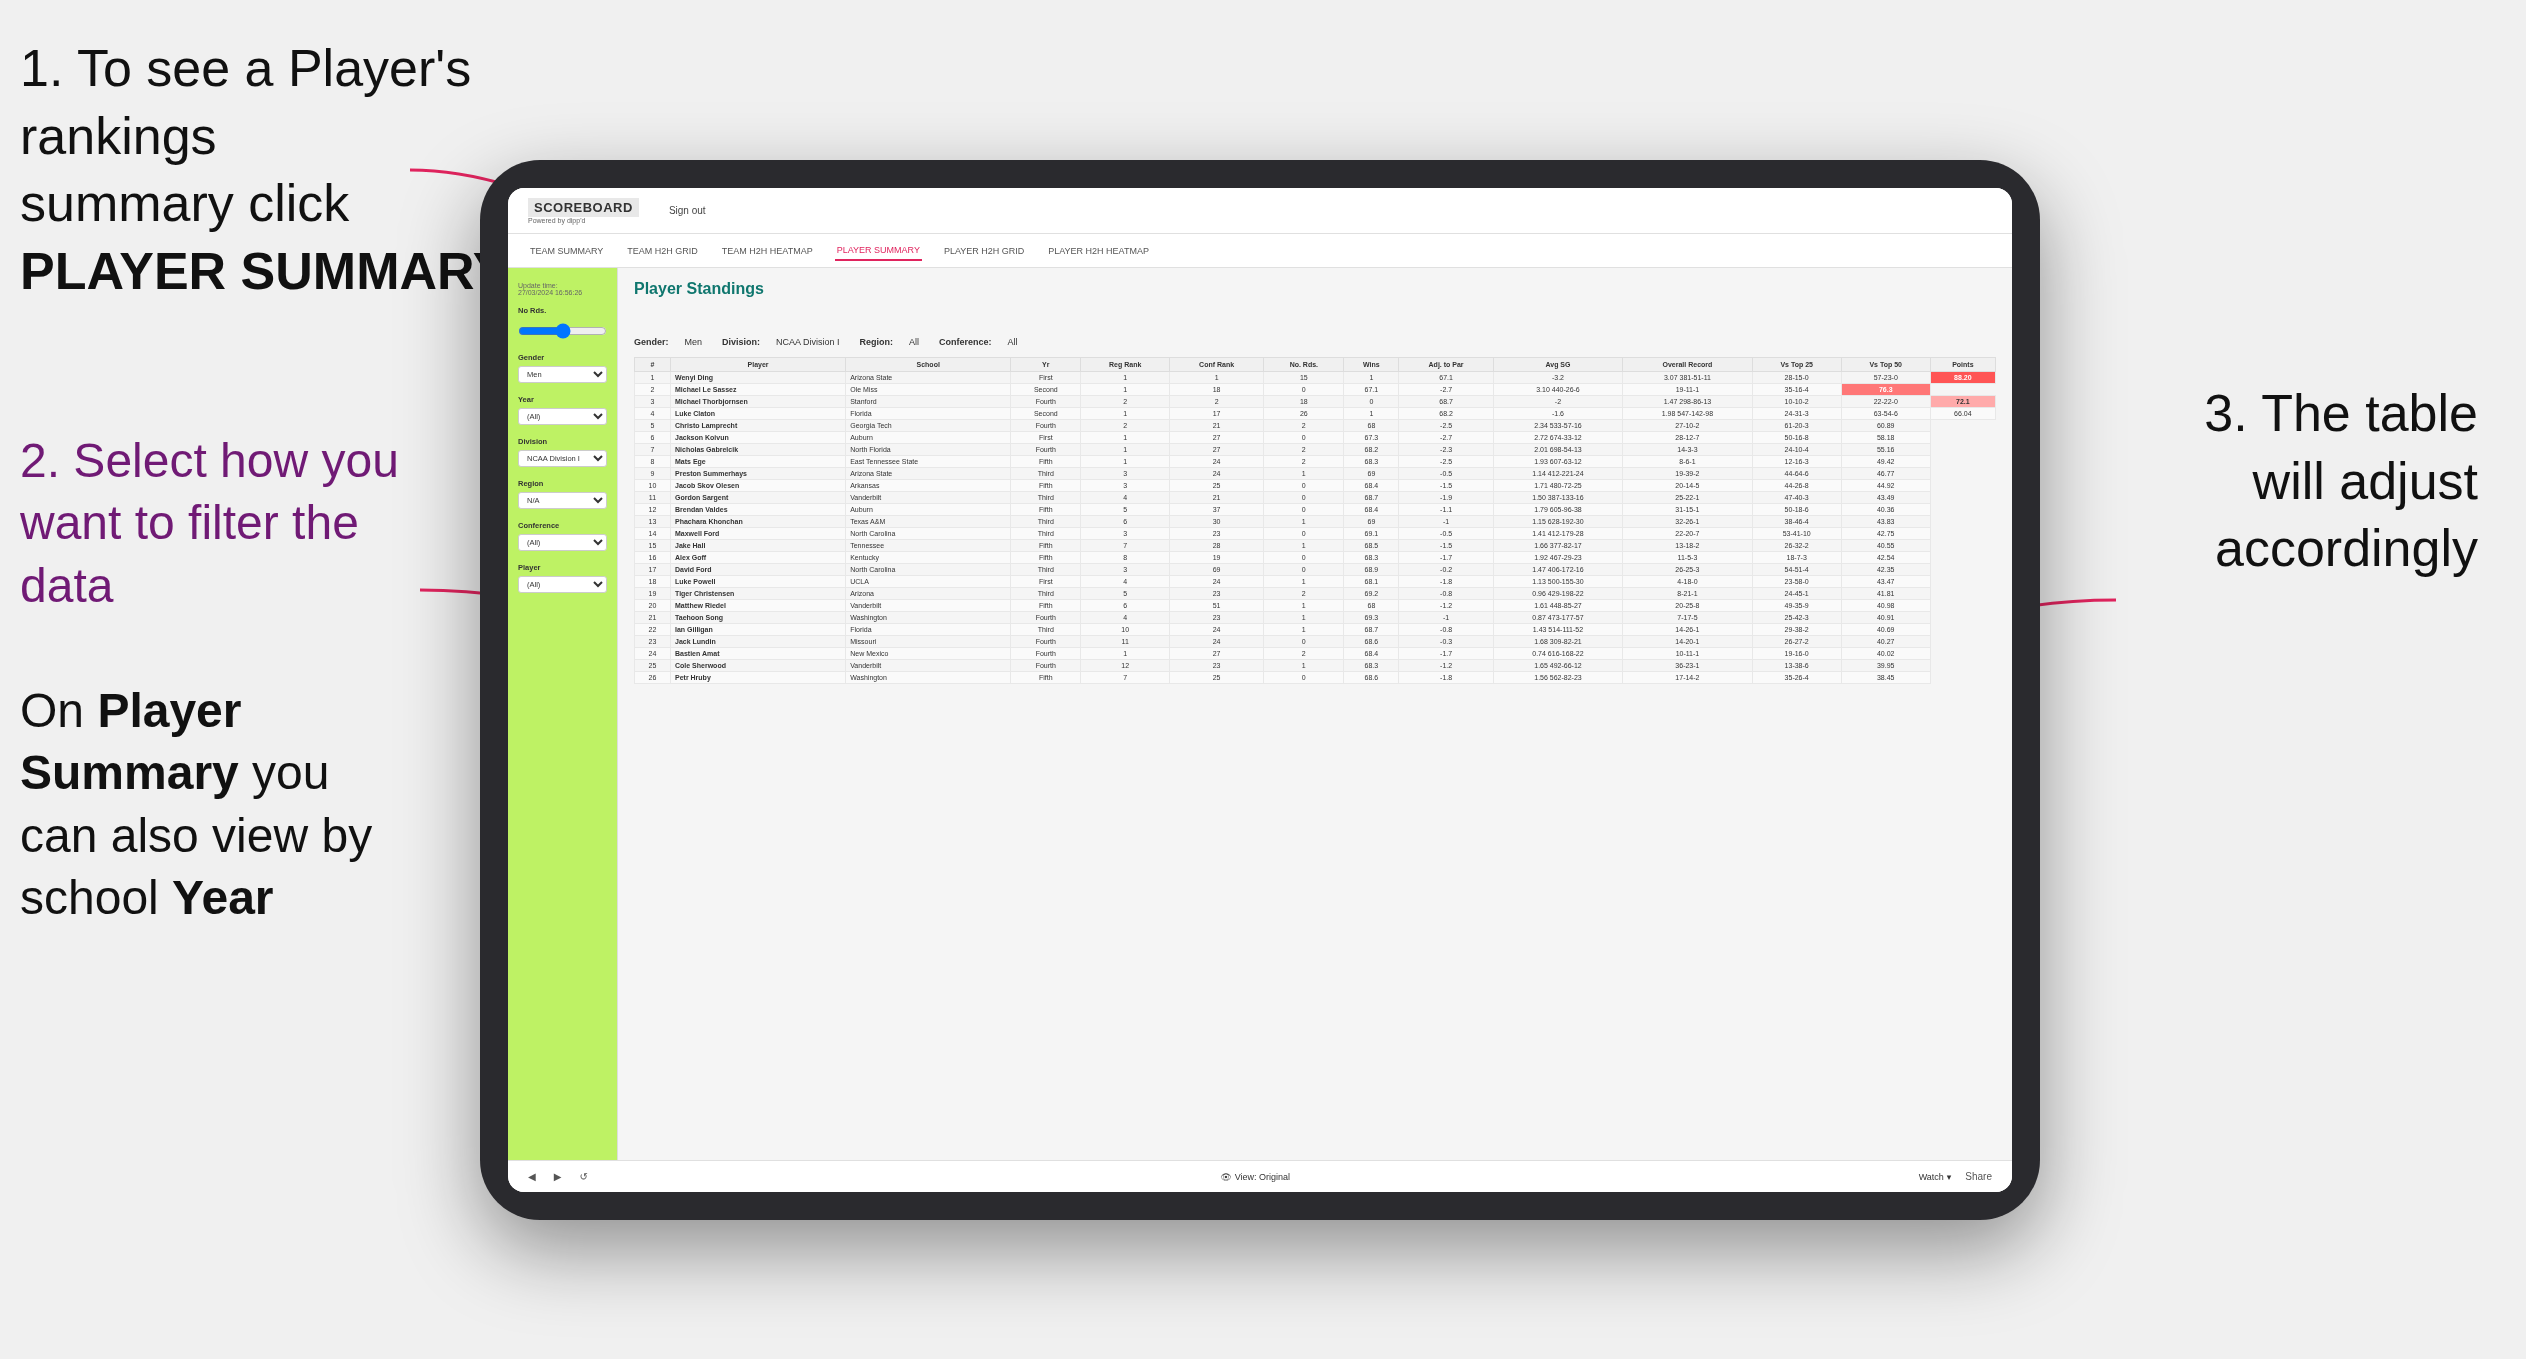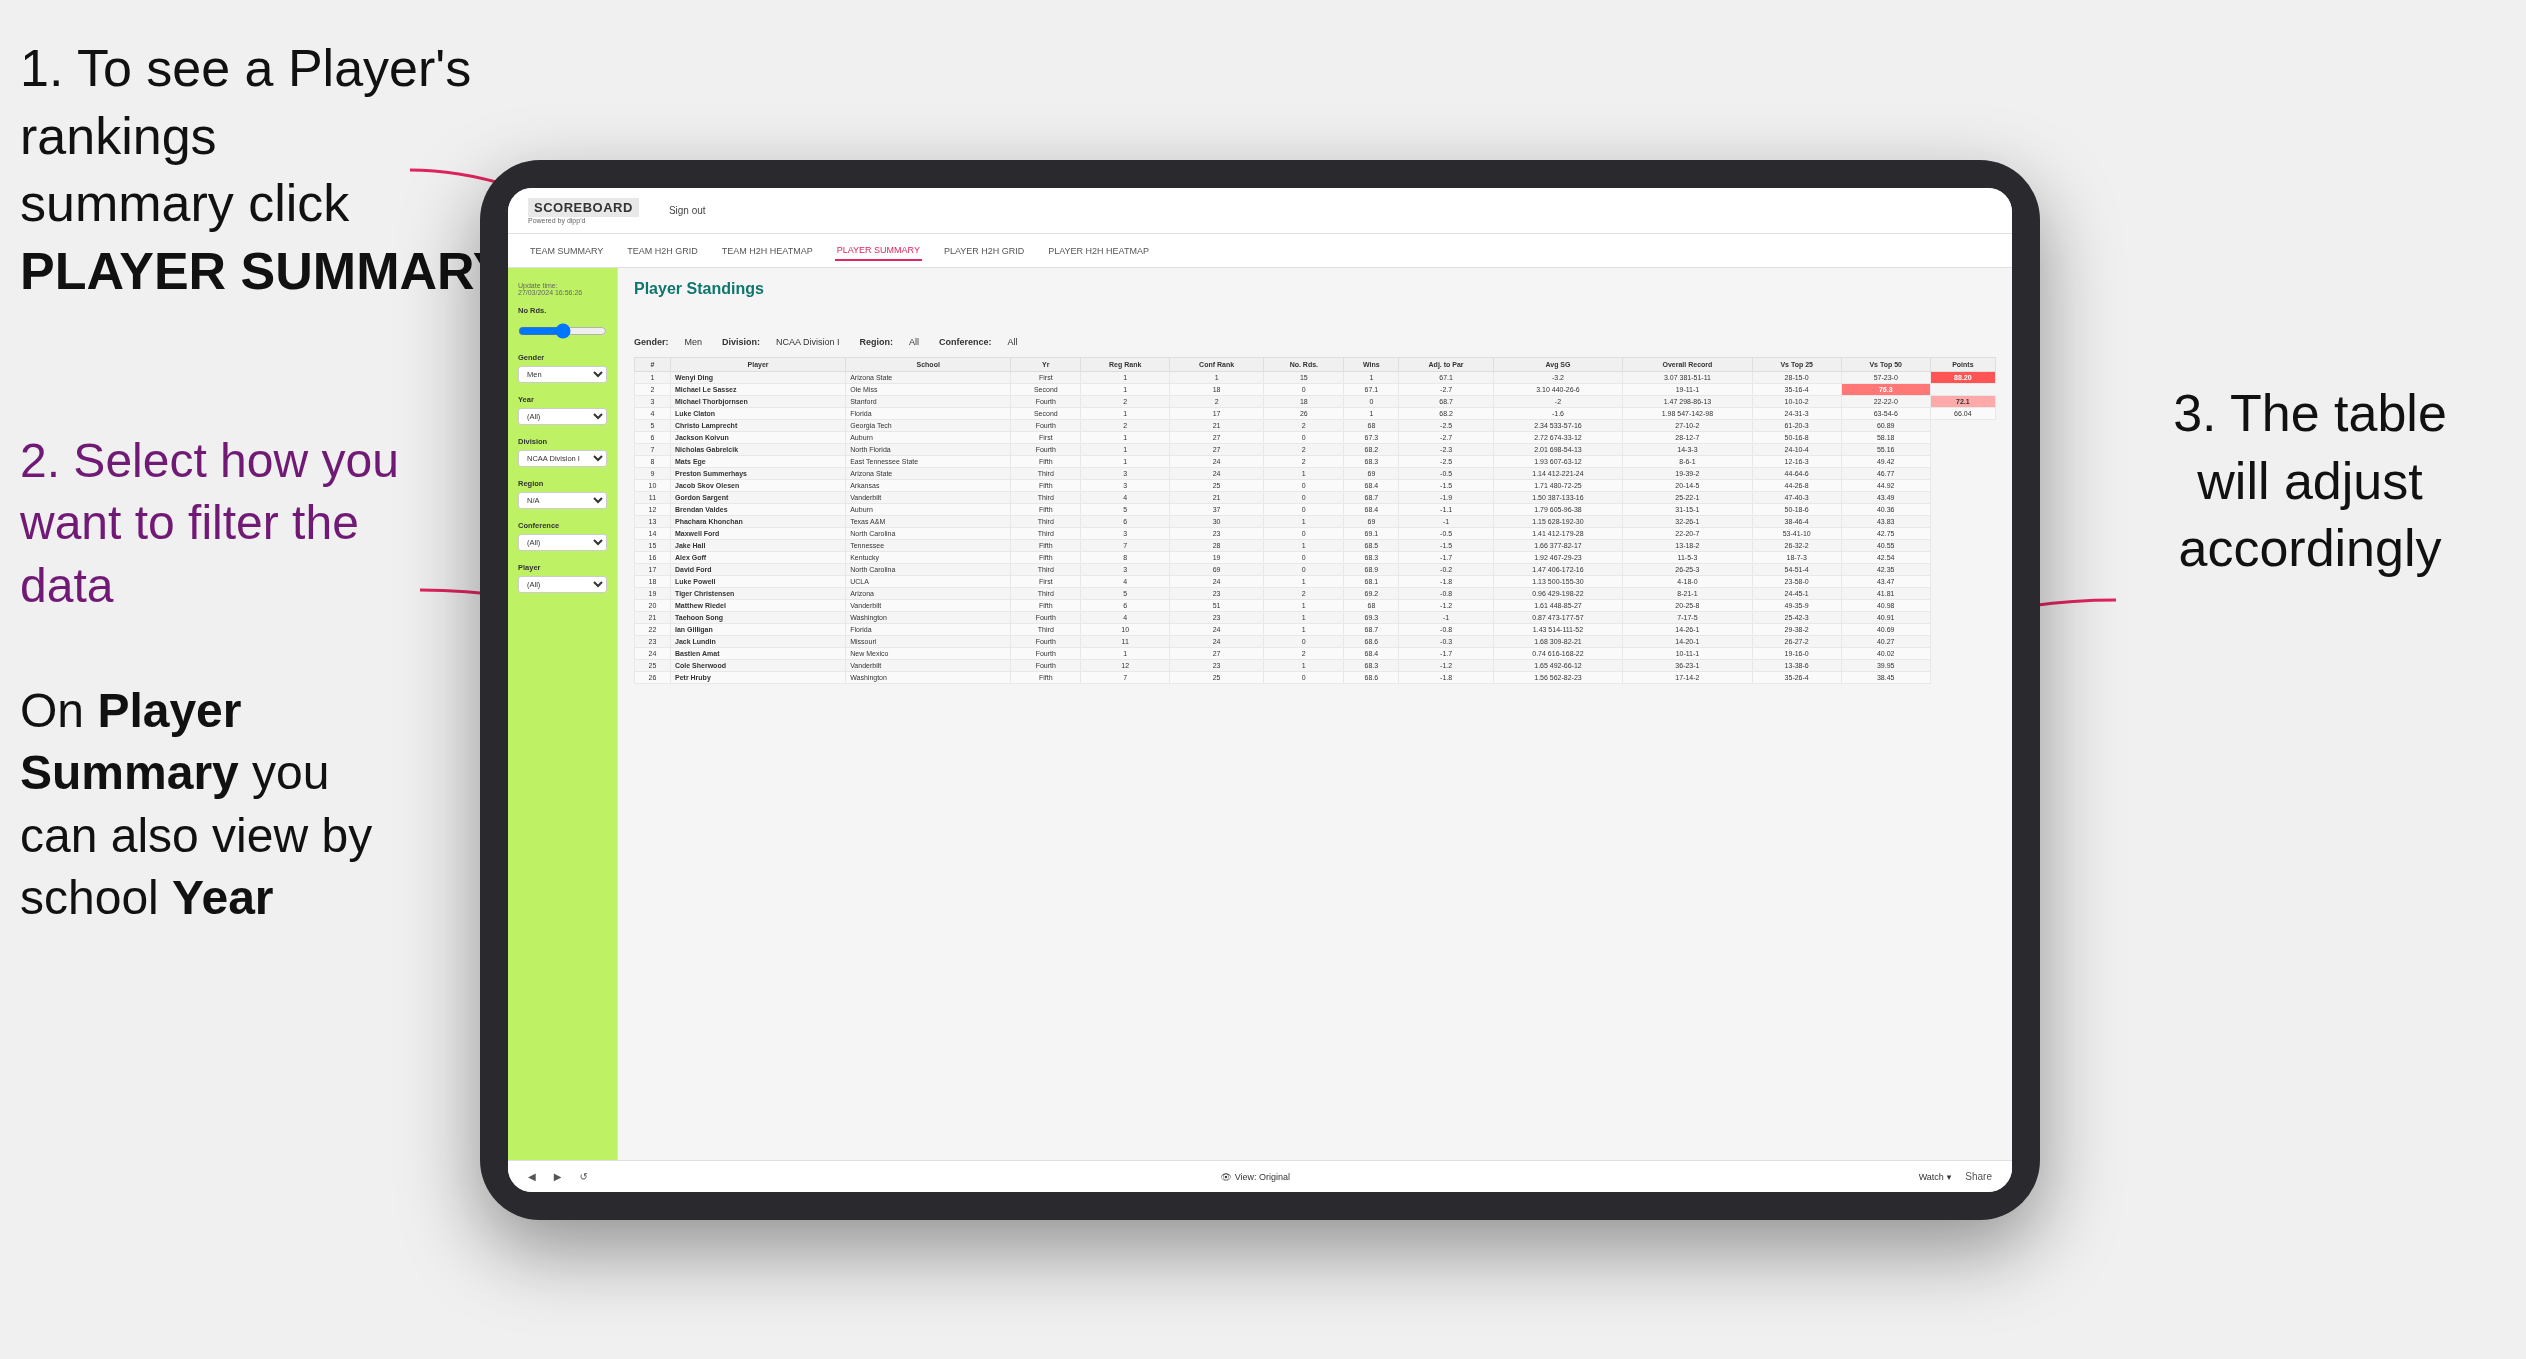--- a/index.html
+++ b/index.html
@@ -42,46 +42,46 @@
       font-size: 48px;
       line-height: 1.3;
       color: #111;
     }
     .instruction-bottom strong { font-weight: 900; }
 
     
     .instruction-3 {
       position: absolute;
       top: 380px;
-      right: 36px;
+      right: 48px;
       width: 360px;
       font-size: 52px;
       line-height: 1.3;
       color: #111;
-      text-align: center;
+      text-align: right;
     }
 
     
     .tablet {
       position: absolute;
       top: 160px;
       left: 480px;
       width: 1560px;
       height: 1060px;
       background: #2a2a2e;
       border-radius: 60px;
       padding: 28px;
       box-shadow: 0 30px 80px rgba(0,0,0,0.4);
     }
 
     .tablet-screen {
       width: 100%;
       height: 100%;
       background: #fff;
-      border-radius: 24px;
+      border-radius: 16px;
       overflow: hidden;
       display: flex;
       flex-direction: column;
     }
 
     
     .app-nav {
       display: flex;
       align-items: center;
       padding: 0 20px;

